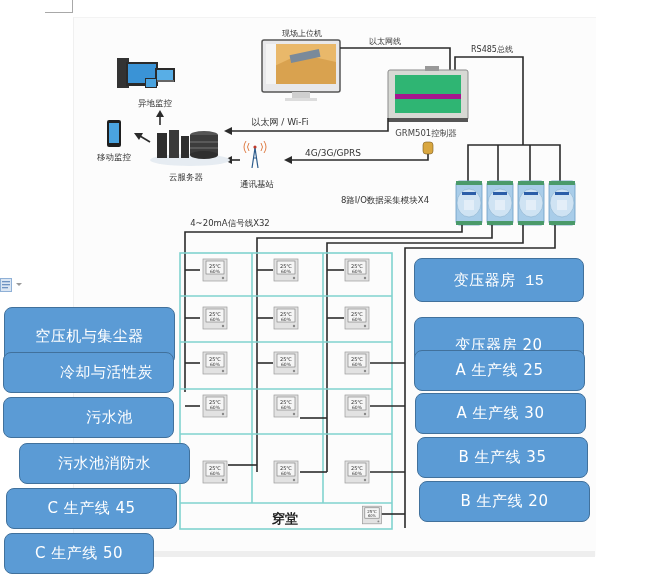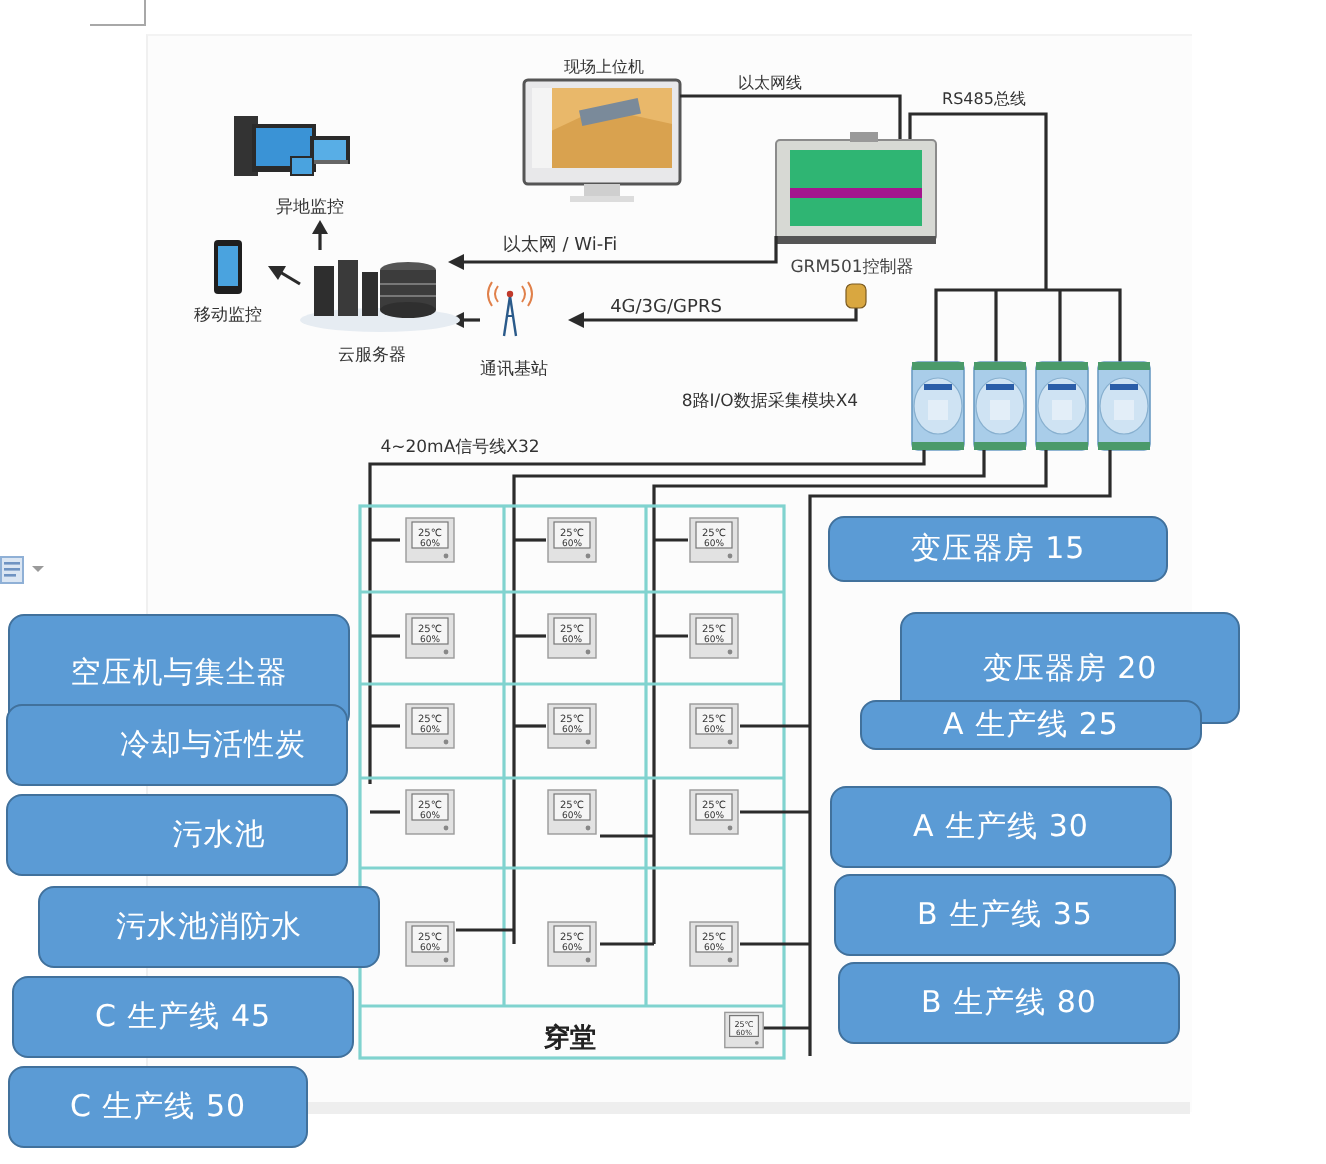--- a/index.html
+++ b/index.html
@@ -322,30 +322,30 @@
 <div class="blue-box" style="left:19px;top:443px;width:171px;height:41px;">
     <span>污水池消防水</span>
   </div>
 <div class="blue-box" style="left:6px;top:488px;width:171px;height:41px;">
     <span>C 生产线 45</span>
   </div>
 <div class="blue-box" style="left:4px;top:533px;width:150px;height:41px;">
     <span>C 生产线 50</span>
   </div>
 
-<div class="blue-box" style="left:414px;top:258px;width:170px;height:33px;">
+<div class="blue-box" style="left:414px;top:258px;width:170px;height:44px;font-family:Liberation Mono, monospace;">
     <span>变压器房 15</span>
   </div>
-<div class="blue-box" style="left:414px;top:306px;width:170px;height:56px;margin-left:36px;">
+<div class="blue-box" style="left:414px;top:317px;width:170px;height:56px;">
     <span>变压器房 20</span>
   </div>
-<div class="blue-box" style="left:414px;top:350px;width:171px;height:25px;margin-left:16px;">
+<div class="blue-box" style="left:414px;top:350px;width:171px;height:41px;">
     <span>A 生产线 25</span>
   </div>
 <div class="blue-box" style="left:415px;top:393px;width:171px;height:41px;">
     <span>A 生产线 30</span>
   </div>
 <div class="blue-box" style="left:417px;top:437px;width:171px;height:41px;justify-content:center;">
     <span>B 生产线 35</span>
   </div>
 <div class="blue-box" style="left:419px;top:481px;width:171px;height:41px;">
-    <span>B 生产线 80</span>
+    <span>B 生产线 20</span>
   </div>
 
 </body></html>

